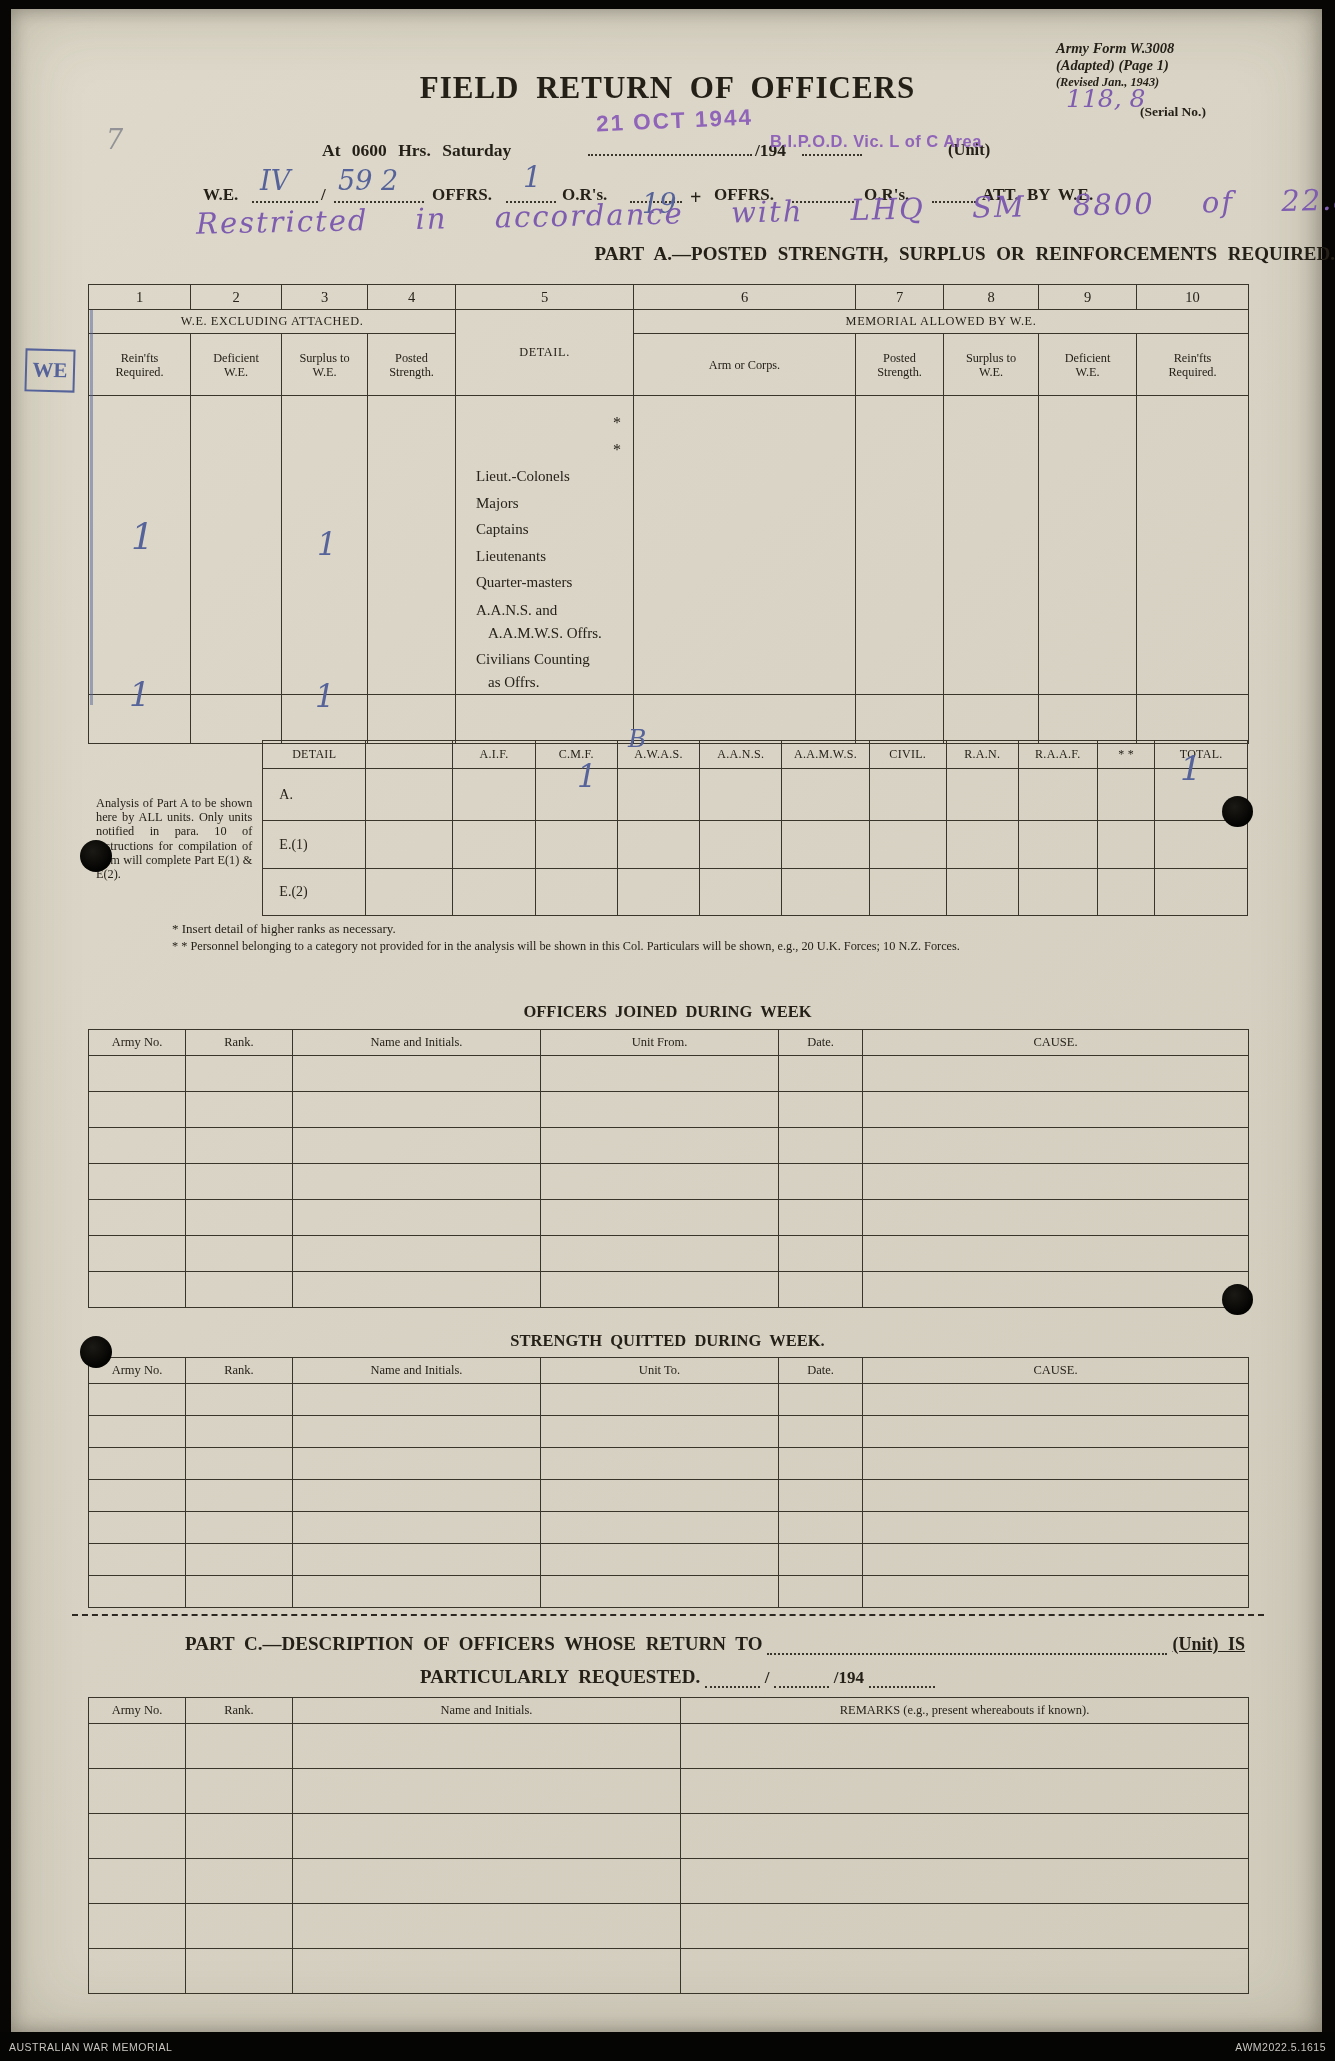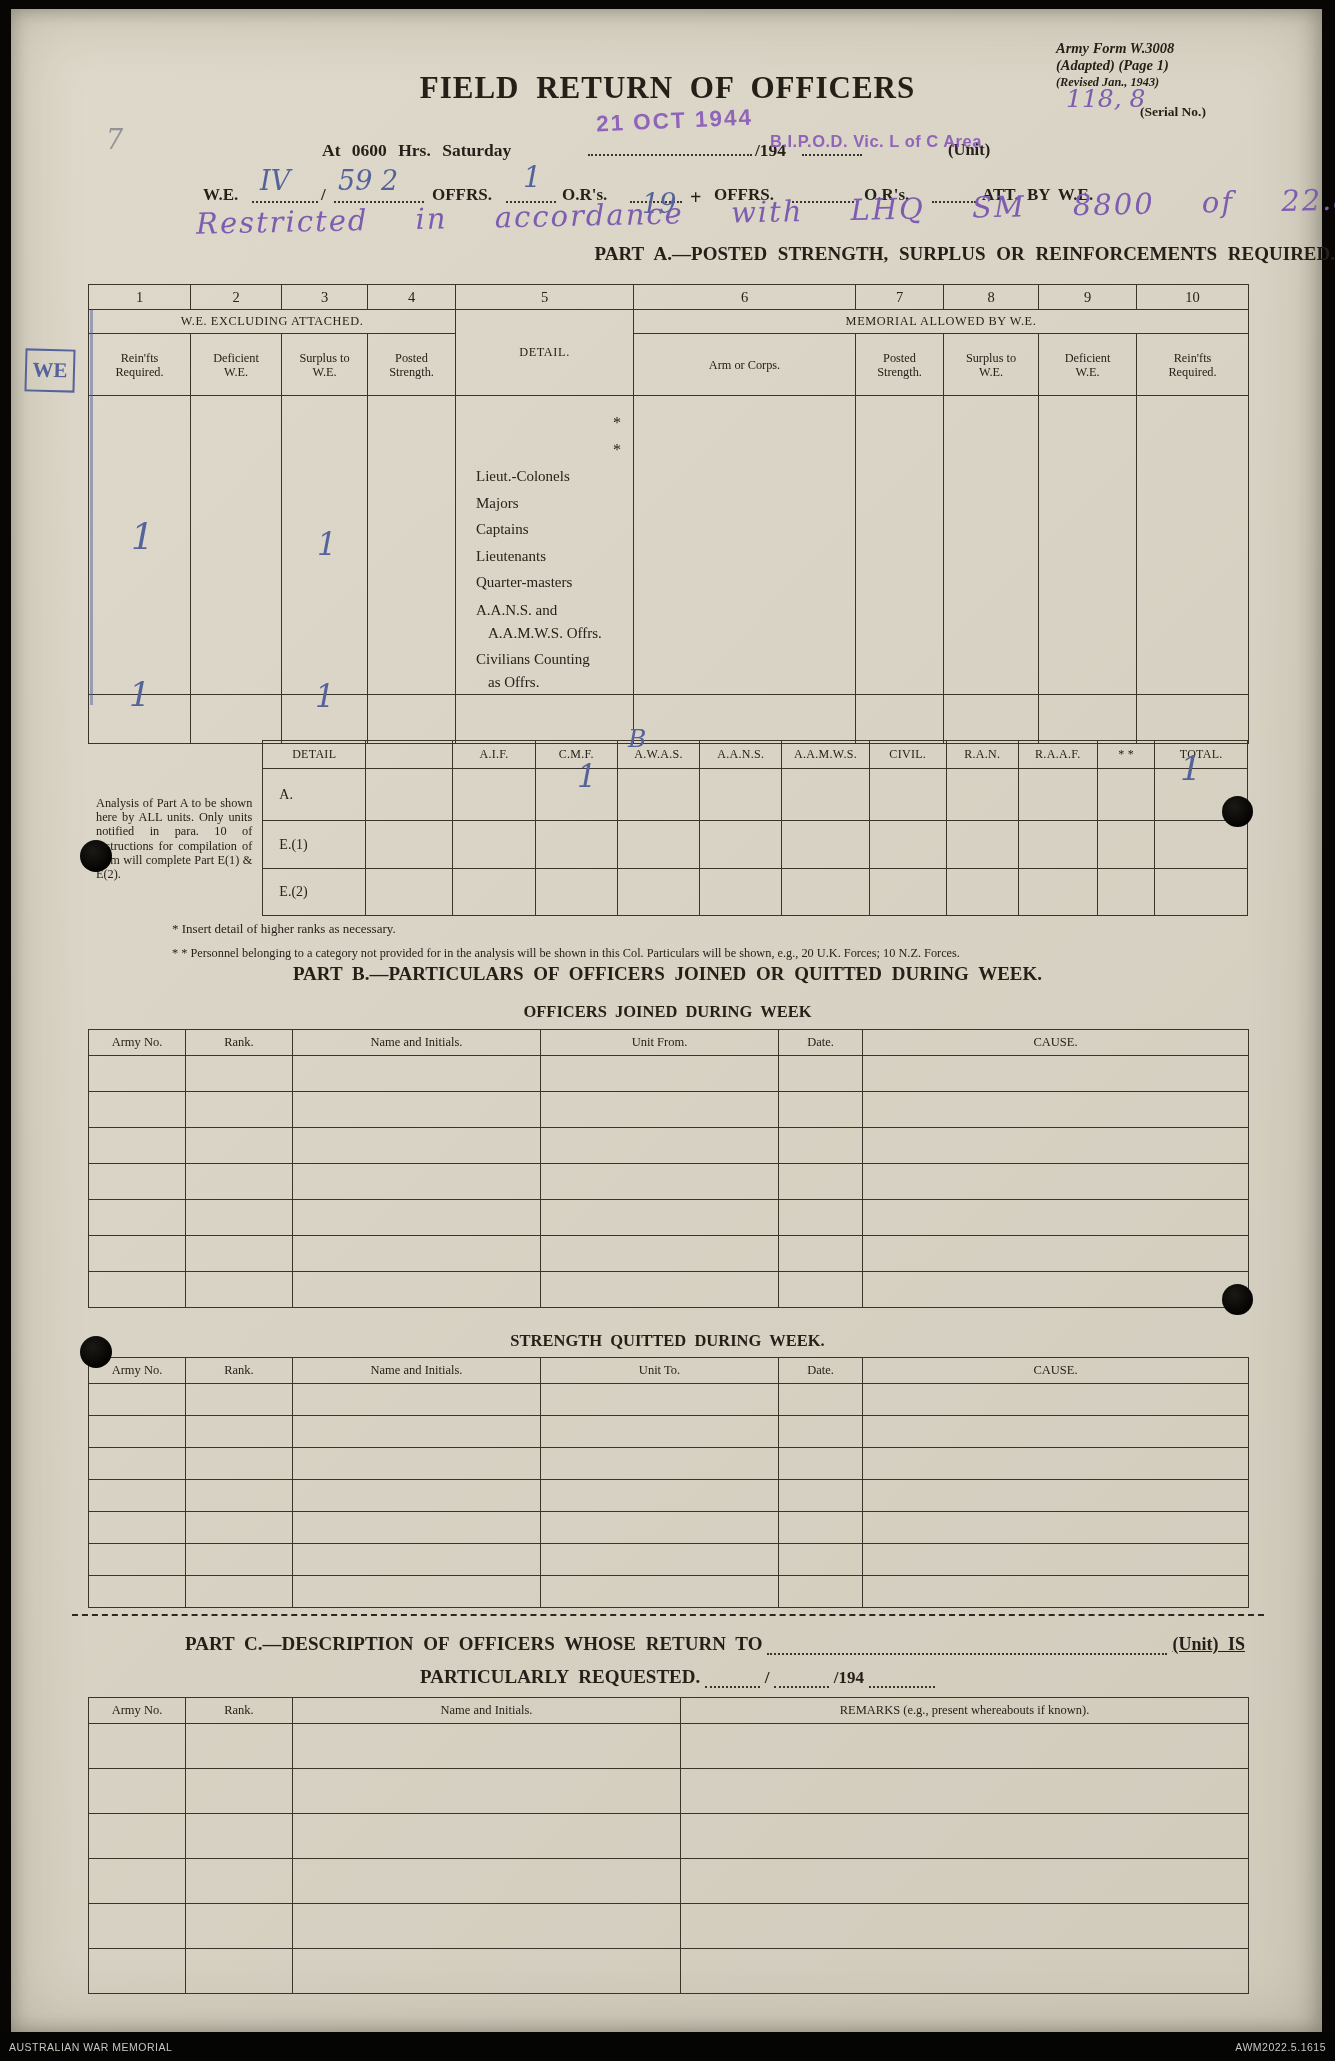--- a/index.html
+++ b/index.html
@@ -296,23 +296,22 @@
         </tr>
       </tbody>
     </table>
   </div>
 
   <div class="hw hw-blue" style="left:628px; top:724px; font-size:25px;">B</div>
   <div class="hw hw-blue" style="left:577px; top:758px; font-size:31px;">1</div>
   <div class="hw hw-blue" style="left:1180px; top:748px; font-size:34px;">1</div>
 
   <div class="fnote" style="left:172px; top:921px; font-size:13px;">* Insert detail of higher ranks as necessary.</div>
-  <div class="fnote" style="left:172px; top:939px; font-size:12.3px;margin-top:7px;">* * Personnel belonging to a category not provided for in the analysis will be shown in this Col.  Particulars will be shown, e.g., 20 U.K. Forces; 10 N.Z. Forces.</div>
-
-  <div class="lbl center" style="top:963px; font-size:19px; word-spacing:5px;">PART B.—PARTICULARS OF OFFICERS JOINED OR QUITTED DURING WEEK.</div>
+  <div class="fnote" style="left:172px; top:939px; font-size:12.3px;">* * Personnel belonging to a category not provided for in the analysis will be shown in this Col.  Particulars will be shown, e.g., 20 U.K. Forces; 10 N.Z. Forces.</div>
+
   <div class="lbl center" style="top:1002px; font-size:16.5px; word-spacing:4px;">OFFICERS JOINED DURING WEEK</div>
 
   <div class="abs pb-joined">
     <table class="form">
       <colgroup>
         <col style="width:97px">
           <col style="width:107px">
           <col style="width:248px">
         <col style="width:238px">
           <col style="width:84px">

